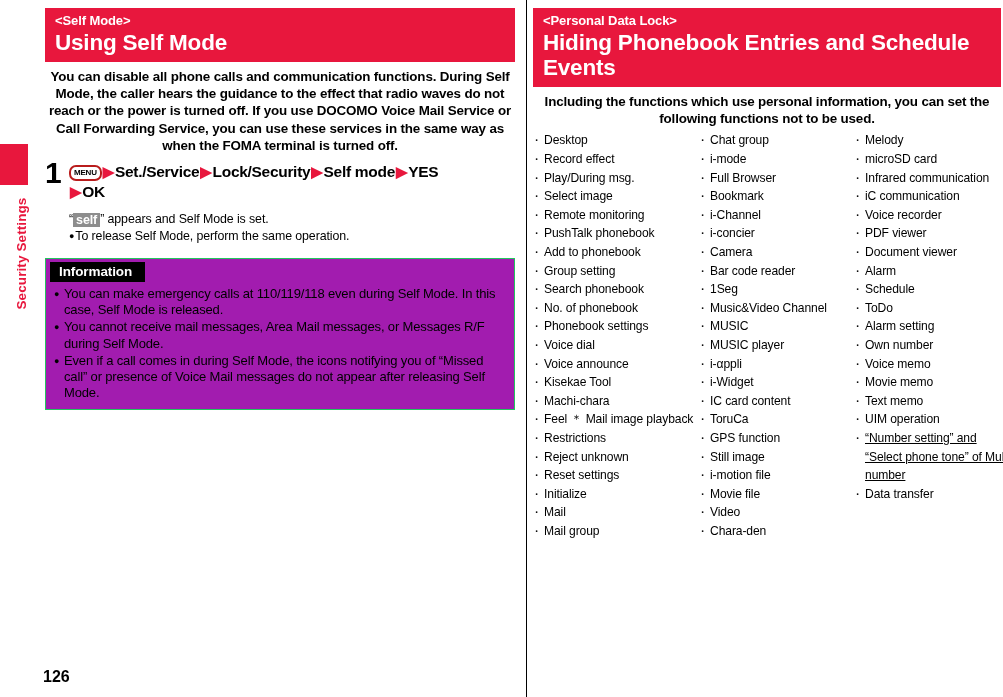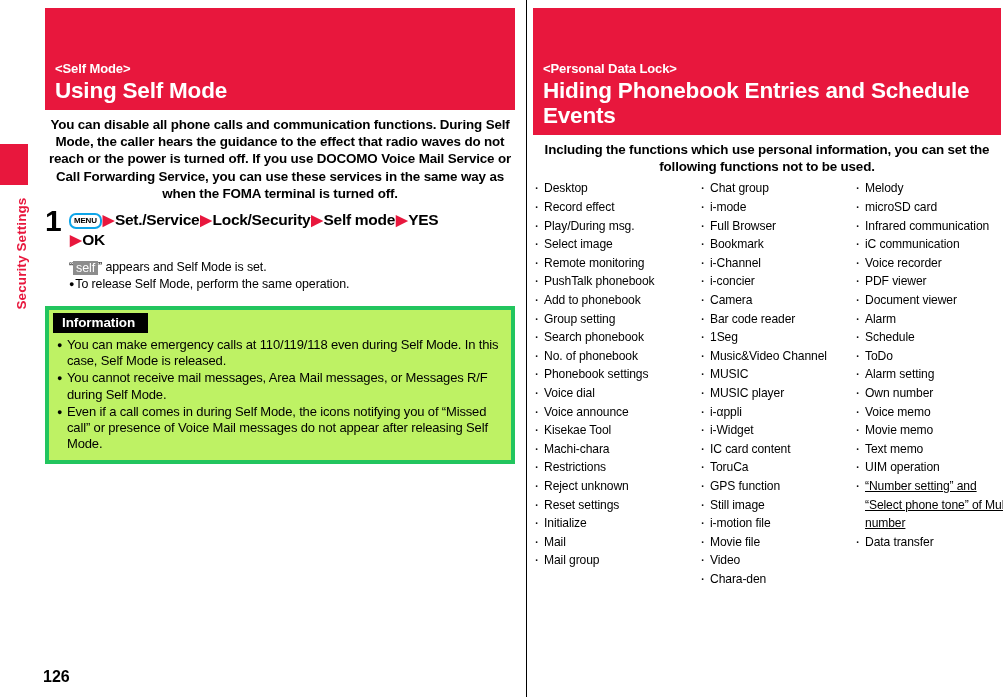--- a/index.html
+++ b/index.html
@@ -79,21 +79,20 @@
   .section-header {
     background: #e8173d;
     color: #ffffff;
     padding: 4px 10px 7px 10px;
   }
   .section-kicker {
     font-size: 13px;
     font-weight: bold;
     line-height: 17px;
     letter-spacing: -0.1px;
-    margin-top: 48px;
   }
   .section-title {
     font-size: 22.5px;
     font-weight: bold;
     line-height: 25px;
     letter-spacing: -0.2px;
     margin-top: 1px;
   }
 
   
@@ -123,21 +122,21 @@
     line-height: 30px;
   }
   .step-line {
     font-size: 15.5px;
     font-weight: bold;
     line-height: 20px;
     letter-spacing: -0.3px;
   }
   .keycap {
     display: inline-block;
-    border: 2px solid #0ea5e9;
+    border: 2px solid #b91c1c;
     border-radius: 7px;
     padding: 0px 3px;
     font-size: 8px;
     font-weight: bold;
     line-height: 12px;
     vertical-align: 2px;
     letter-spacing: -0.2px;
   }
   .arrow {
     display: inline-block;
@@ -151,21 +150,21 @@
   .step-note {
     margin-top: 9px;
     font-size: 12.4px;
     line-height: 16.5px;
     letter-spacing: -0.1px;
   }
   .self-icon {
     display: inline-block;
     background: #8d8d8d;
     color: #ffffff;
-    font-weight: normal;
+    font-weight: bold;
     font-size: 12.5px;
     line-height: 14px;
     padding: 0 3px;
     vertical-align: -1px;
   }
   .note-bullet {
     margin-top: 0px;
     font-size: 12.4px;
     line-height: 16.5px;
     letter-spacing: -0.1px;
@@ -173,22 +172,22 @@
   .note-bullet::before {
     content: "\25CF";
     font-size: 9px;
     margin-right: 1px;
     vertical-align: 1px;
   }
 
   
   .info-box {
     margin-top: 14px;
-    border: 4px solid #22c55e;
-    background: #bef264;
+    border: 1px solid #22c55e;
+    background: #a21caf;
     padding: 0 0 7px 0;
   }
   .info-title {
     display: inline-block;
     background: #000000;
     color: #ffffff;
     font-size: 13.5px;
     font-weight: bold;
     line-height: 17px;
     padding: 1px 13px 2px 9px;
@@ -302,20 +301,21 @@
         <div class="func-item">PushTalk phonebook</div>
         <div class="func-item">Add to phonebook</div>
         <div class="func-item">Group setting</div>
         <div class="func-item">Search phonebook</div>
         <div class="func-item">No. of phonebook</div>
         <div class="func-item">Phonebook settings</div>
         <div class="func-item">Voice dial</div>
         <div class="func-item">Voice announce</div>
         <div class="func-item">Kisekae Tool</div>
         <div class="func-item">Machi-chara</div>
+        <div class="func-item">Feel ＊ Mail image playback</div>
         <div class="func-item">Restrictions</div>
         <div class="func-item">Reject unknown</div>
         <div class="func-item">Reset settings</div>
         <div class="func-item">Initialize</div>
         <div class="func-item">Mail</div>
         <div class="func-item">Mail group</div>
       </div>
     <div class="func-col" id="fc1">
         <div class="func-item">Chat group</div>
         <div class="func-item">i-mode</div>

